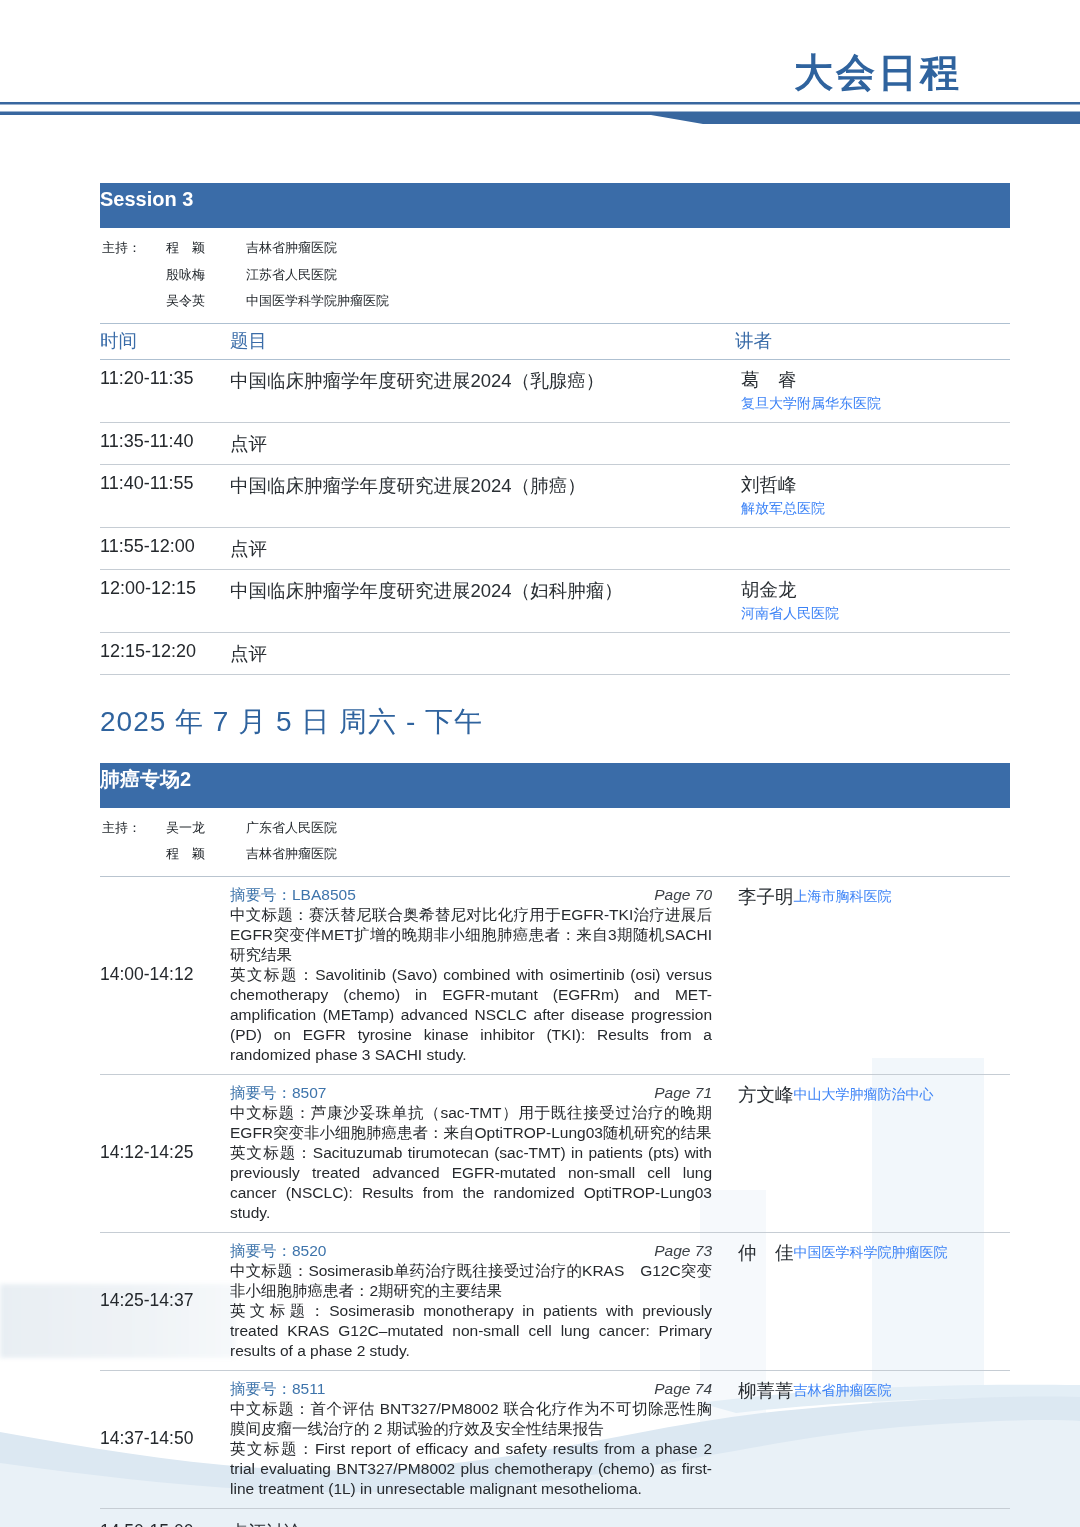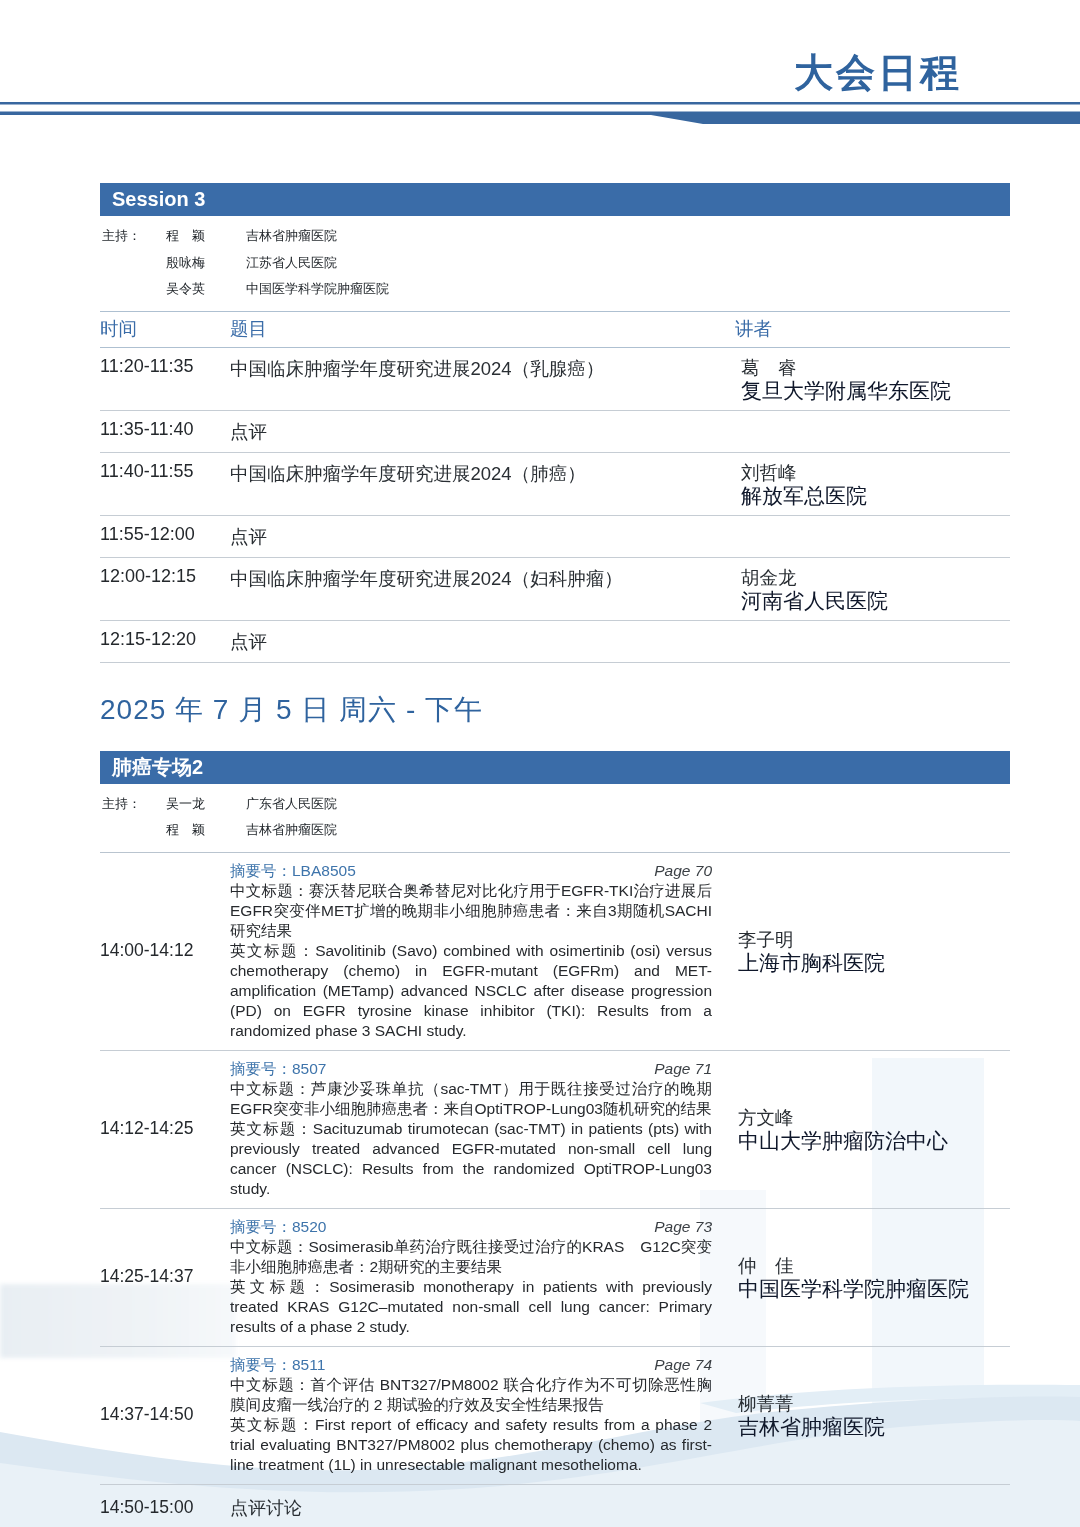--- a/index.html
+++ b/index.html
@@ -18,41 +18,41 @@
   .wm-a{position:absolute;left:872px;top:1058px;width:112px;height:368px;background:#eaf2f8;opacity:.6;z-index:0;}
   .wm-b{position:absolute;left:700px;top:1190px;width:66px;height:240px;background:#eef4f9;opacity:.55;z-index:0;}
   .wm-c{position:absolute;left:0;top:1284px;width:236px;height:74px;z-index:0;
         background:linear-gradient(90deg,#dde6ed 0%,#e7edf2 60%,#f2f6f9 100%);
         opacity:.65;filter:blur(2px);}
   .bottom-wave{position:absolute;left:0;bottom:0;z-index:0;}
   
   .content{position:relative;z-index:2;padding:183px 70px 0 100px;}
   .session-bar{
     background:#3a6ca8;color:#ffffff;font-weight:bold;font-size:20px;
-    height:33px;line-height:33px;padding:0 12px;
+    height:45px;line-height:33px;padding:0 0;
   }
   .chairs{display:flex;margin:7px 0 8px 2px;font-size:13px;line-height:26.5px;color:#23282d;}
   .chair-label{width:64px;flex:none;}
   .chair-row .chair-name{display:inline-block;min-width:80px;}
   
   .t1{margin-top:6px;}
   .t1-row{display:grid;grid-template-columns:130px 505px 1fr;border-bottom:1px solid #c6cdd4;padding:8px 0;}
   .t1-head{border-top:1px solid #aec0d1;border-bottom:1px solid #aec0d1;color:#3a6ca8;font-size:18.5px;padding:4px 0 6px;}
   .t1 .time{font-size:18px;color:#24282c;}
   .t1 .topic{font-size:18.5px;padding-left:0;}
   .t1 .speaker{padding-left:6px;}
   .speaker-name{font-size:18.5px;line-height:24px;}
-  .speaker-aff{font-size:21px;line-height:22px;color:#0f172a;}
+  .speaker-aff{font-size:14px;line-height:22px;color:#3b82f6;}
   
   .date-heading{text-align:left;font-size:28px;font-weight:normal;color:#2f639e;margin:28px 0 22px;letter-spacing:1px;}
   
   .t2{border-top:1px solid #b9c4cf;margin-top:4px;}
   .t2-row{display:grid;grid-template-columns:130px 482px 1fr;border-bottom:1px solid #c6cdd4;padding:8px 0 9px;}
   .t2-time{font-size:17.5px;display:flex;align-items:center;color:#24282c;}
-  .t2-speaker{display:flex;flex-direction:column;justify-content:center;padding-left:26px;}
+  .t2-speaker{display:flex;flex-direction:row;padding-left:26px;}
   .abs-head{display:flex;justify-content:space-between;font-size:15.5px;line-height:20px;gap:36px;}
   .abs-no{color:#3e74ab;}
   .abs-page{color:#3a3f44;font-style:italic;}
   .abs-cn,.abs-en{font-size:15.5px;line-height:20px;color:#26292d;text-align:justify;}
   .t2-row.discussion{padding:11px 0;}
   .t2-row.discussion .plain-topic{font-size:18px;display:flex;align-items:center;}
 </style>
 </head>
 <body>
 

